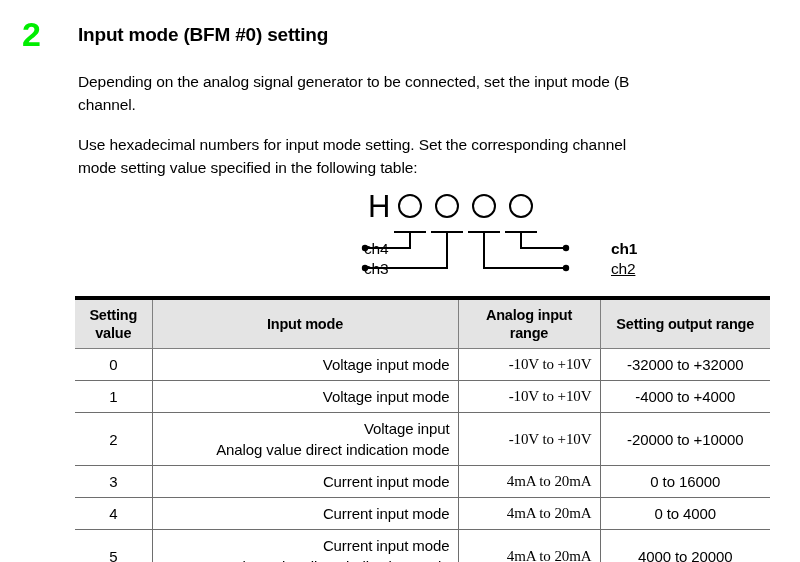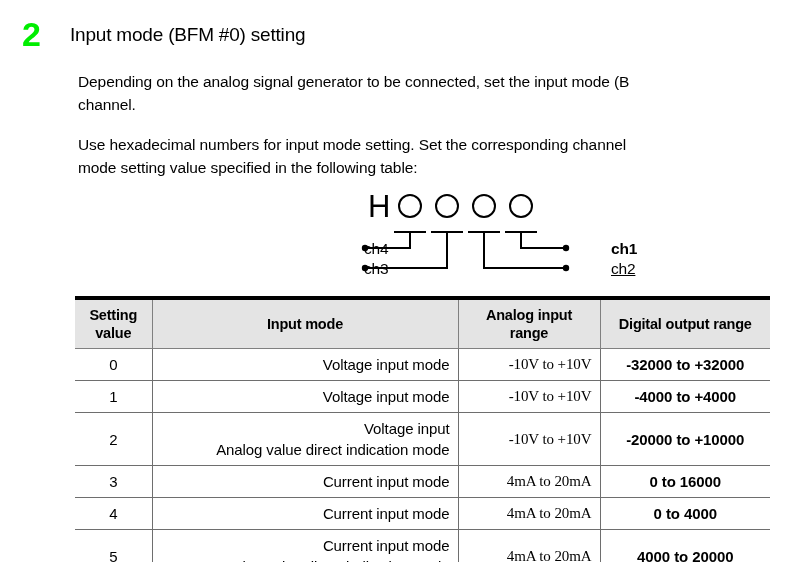--- a/index.html
+++ b/index.html
@@ -30,24 +30,24 @@
     left: 22px;
     top: 0px;
     font-size: 34px;
     font-weight: bold;
     line-height: 40px;
     color: #00ee00;
     letter-spacing: -1px;
   }
   #section-title {
     position: absolute;
-    left: 70px;
+    left: 78px;
     top: 8px;
     font-size: 19px;
-    font-weight: normal;
+    font-weight: bold;
     line-height: 26px;
     white-space: nowrap;
     letter-spacing: -0.2px;
   }
 
   
   .para {
     position: absolute;
     left: 78px;
     width: 740px;           
@@ -143,21 +143,21 @@
     border-bottom: 1px solid #6e6e6e;
     border-right: 1px solid #6e6e6e;
     padding: 5px 8px;
     vertical-align: middle;
     font-size: 15px;
     line-height: 21px;
     letter-spacing: -0.1px;
     height: 27px;
     box-sizing: border-box;
   }
-  #mode-table td:last-child { border-right: none; font-weight: bold; }
+  #mode-table td:last-child { border-right: none; }
   #mode-table td.col-setting { text-align: center; }
   #mode-table td.col-mode    { text-align: right; }
   #mode-table td.col-analog  { text-align: right; font-family: Liberation Serif, serif; }
   #mode-table td.col-digital { text-align: center; }
   #mode-table tbody tr.two-line td { height: 48px; }
   .mode-line { display: block; }
 </style>
 </head>
 <body>
 
@@ -217,21 +217,21 @@
     <col class="c-analog">
     <col class="c-digital">
   </colgroup>
   <thead>
     <tr>
       <th style="white-space:pre-line;">Setting
 value</th>
       <th style="white-space:pre-line;">Input mode</th>
       <th style="white-space:pre-line;">Analog input
 range</th>
-      <th style="white-space:pre-line;">Digital output range</th>
+      <th style="white-space:pre-line;">Setting output range</th>
     </tr>
   </thead>
   <tbody id="mode-table-body">
       <tr>
         <td class="col-setting">0</td>
         <td class="col-mode">
           <span class="mode-line">Voltage input mode</span>
         </td>
         <td class="col-analog">-10V to +10V</td>
         <td class="col-digital">-32000 to +32000</td>

